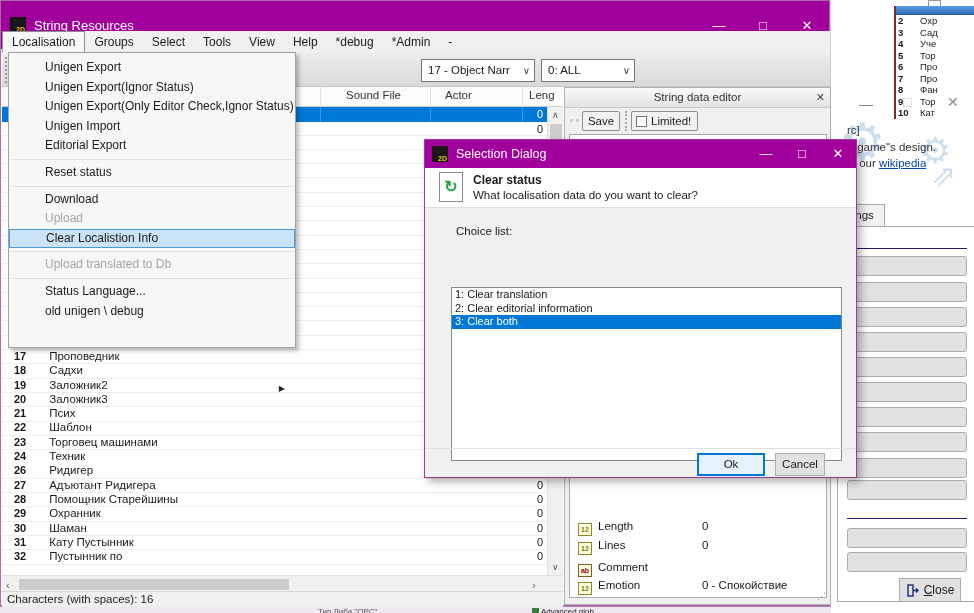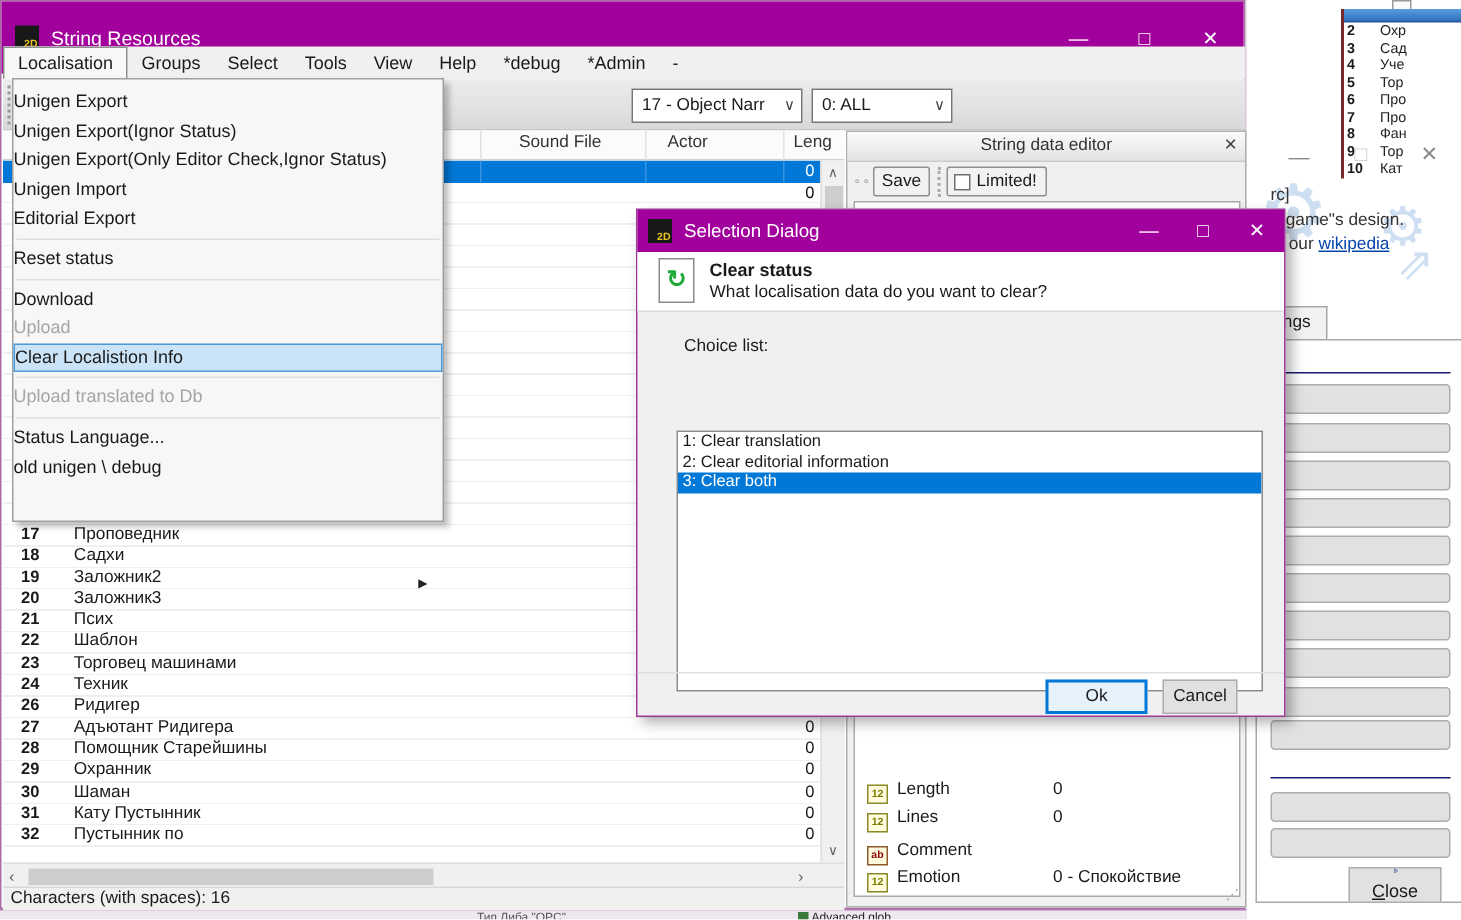--- a/index.html
+++ b/index.html
@@ -83,21 +83,21 @@
   .checkbox { width:11px; height:11px; background:#fff; border:1px solid #707070; }
   .editor-body { position:absolute; left:4px; top:46px; width:258px; height:464px; background:#fff; border:1px solid #aaa; }
   .prop { position:absolute; left:8px; height:16px; font-size:11.5px; white-space:nowrap; }
   .prop-icon { display:inline-block; width:14px; height:13px; border:1px solid #8a8a2a; background:#fffbdd; font-size:7px; font-weight:bold; color:#7a7a00; text-align:center; line-height:12px; vertical-align:-2px; margin-right:6px; }
   .prop-icon.ab { color:#8b0000; border-color:#8a5a2a; }
   .prop-val { position:absolute; left:124px; top:0; }
   .ed-resize { position:absolute; right:3px; bottom:3px; color:#999; font-size:9px; letter-spacing:1px; }
 
   
   .menu-drop { left:8px; top:52px; width:288px; height:296px; background:#f7f7f7; border:1px solid #a0a0a0; box-shadow:3px 3px 4px rgba(0,0,0,0.25); padding-top:5px; z-index:30; }
-  .mitem { position:relative; height:19.6px; line-height:19.6px; font-size:12px; white-space:nowrap; }
+  .mitem { position:relative; height:19.6px; line-height:19.6px; padding-left:36px; font-size:12px; white-space:nowrap; }
   .mitem.disabled { color:#a5a5a5; }
   .mitem.highlighted { background:#cbe3f7; border:1px solid #4e99d6; line-height:17.6px; }
   .msep { height:1px; background:#e0e0e0; margin:3px 2px; }
   .submenu-arrow { position:absolute; right:10px; top:133px; font-size:8px; color:#222; }
 
   
   .dialog { left:424px; top:139px; width:433px; height:339px; background:#f0f0f0; border:1px solid #9e3a96; box-shadow:4px 4px 8px rgba(0,0,0,0.3); z-index:40; }
   .dlg-title { position:absolute; left:0; top:0; width:100%; height:28px; background:#A2009C; display:flex; align-items:center; }
   .dlg-title .title-text { font-size:12.5px; }
   .dlg-title .win-btn { width:36px; height:28px; }
@@ -190,21 +190,21 @@
       <div class="abs gray-bar" style="top:130px;"></div>
       <div class="abs gray-bar" style="top:155px;"></div>
       <div class="abs gray-bar" style="top:180px;"></div>
       <div class="abs gray-bar" style="top:205px;"></div>
       <div class="abs gray-bar" style="top:231px;"></div>
       <div class="abs gray-bar" style="top:253px;"></div>
       <div class="abs navy-line" style="left:9px; top:291px; width:120px;"></div>
       <div class="abs gray-bar" style="top:301px;"></div>
       <div class="abs gray-bar" style="top:325px;"></div>
     </div>
-    <div class="abs close-btn" style="left:68px; top:578px; width:62px; height:24px;flex-direction:column;">
+    <div class="abs close-btn" style="left:68px; top:578px; width:62px; height:24px;">
       <svg width="13" height="13" viewBox="0 0 13 13">
           <rect x="2" y="1" width="5" height="11" fill="none" stroke="#1a2a7a" stroke-width="1.4"></rect>
           <path d="M7 6.5h5M10 4.5l2 2-2 2" stroke="#1a2a7a" stroke-width="1.4" fill="none"></path>
         </svg>
       <span class="close-label">Close</span>
     </div>
   </div>
 
   <div class="abs bottom-strip">
     <span class="frag" style="left:318px;">Тип Либа "ОРС"</span>

